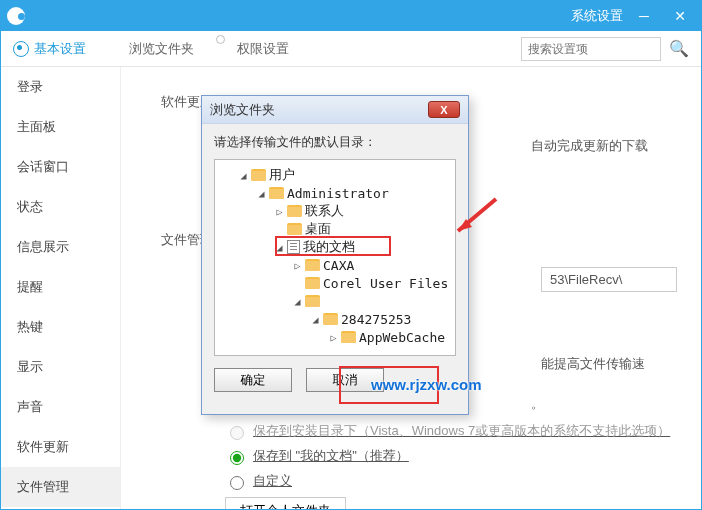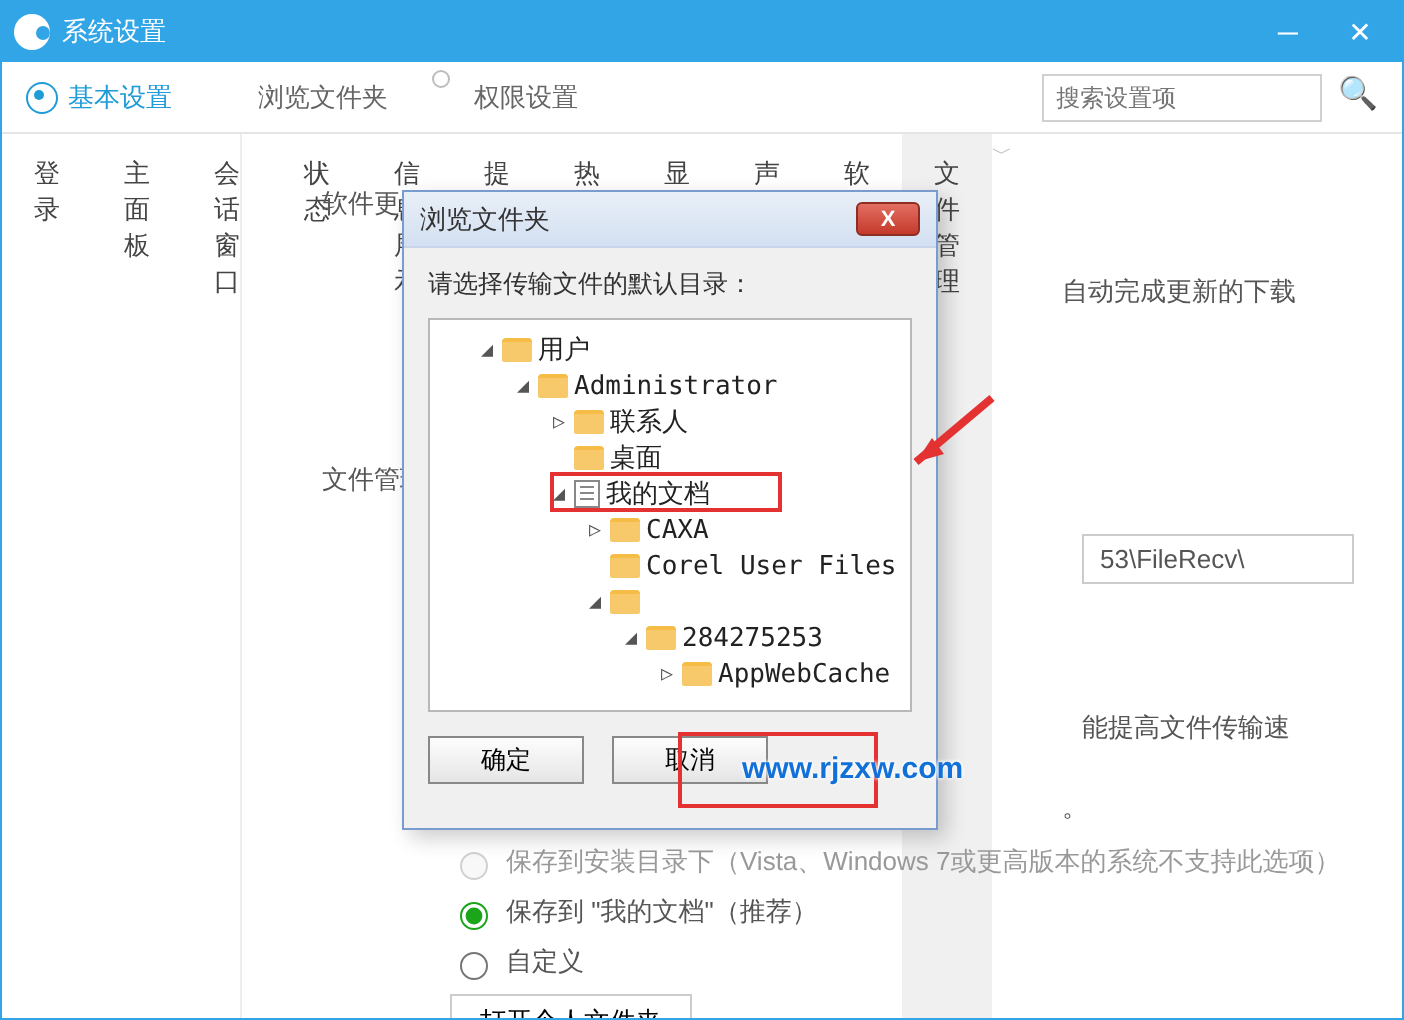--- a/index.html
+++ b/index.html
@@ -1,43 +1,43 @@
 <!DOCTYPE html>
 <html><head>
 <meta charset="utf-8">
 <style>
   * { box-sizing: border-box; }
   body { margin:0; font-family: "Microsoft YaHei", Arial, sans-serif; font-size:13px; color:#333; background:#f8f8f8; }
   .window { width:702px; height:510px; border:1px solid #32a5e7; background:#fff; position:relative; overflow:hidden; }
   .titlebar { height:30px; background:#32a5e7; display:flex; align-items:center; color:#fff; padding:0 6px; gap:6px; }
   .titlebar .q-icon { width:18px; height:18px; border-radius:50%; background:#fff; position:relative; overflow:hidden; }
   .titlebar .q-icon::before { content:""; position:absolute; width:7px; height:7px; background:#32a5e7; border-radius:50%; top:6px; left:11px; }
-  .titlebar-title { flex:1; font-size:13px; }
+  .titlebar-title { flex:1; font-size:13px;text-align:right; }
   .winbtn { width:30px; height:22px; display:flex; align-items:center; justify-content:center; color:#fff; font-size:14px; }
   .topbar { height:36px; display:flex; align-items:center; border-bottom:1px solid #e5e5e5; padding:0 12px; gap:22px; }
   .tab-item { display:flex; align-items:center; gap:5px; color:#666; height:36px; }
   .tab-item.active { color:#1f9bd8; font-weight:500; }
   .tab-icon { width:16px; height:16px; display:inline-block; }
   .gear { border:1.8px solid #1f9bd8; border-radius:50%; position:relative; }
   .gear::before { content:""; position:absolute; width:5px; height:5px; border-radius:50%; background:#1f9bd8; top:3px; left:3px; }
   .shield { width:14px; height:16px; background:#bdbdbd; clip-path: polygon(50% 0,100% 15%,100% 60%,50% 100%,0 60%,0 15%); margin:auto; }
   .lock { width:11px; height:9px; background:#bdbdbd; position:relative; margin-top:6px; }
   .lock::before { content:""; position:absolute; width:7px; height:7px; border:1.7px solid #bdbdbd; border-radius:50%; top:-6px; left:0; }
-  .search-wrap { margin-left:auto; display:flex; align-items:flex-start; gap:8px; }
+  .search-wrap { margin-left:auto; display:flex; align-items:center; gap:8px; }
   .search-input { height:24px; width:140px; border:1px solid #d0d0d0; padding:0 6px; font-size:12px; }
   .search-icon { font-size:16px; color:#999; }
   .body { display:flex; height:444px; }
-  .sidebar { width:120px; border-right:1px solid #eee; background:#fff; display:flex; flex-direction:row; }
+  .sidebar { width:120px; border-right:1px solid #eee; background:#fff; display:flex; flex-direction:column; }
   .side-item { padding:11px 16px; color:#444; font-size:13px; }
   .side-item.active { background:#f0f0f0; }
   .side-chevron { text-align:center; color:#bbb; padding:3px 0; font-size:10px; }
   .content { flex:1; padding:12px 16px 0 28px; position:relative; color:#555; font-size:13px; }
   .row { margin:14px 0; }
   .lbl { display:inline-block; width:64px; text-align:right; margin-right:10px; color:#555; vertical-align:top; }
-  .radio { display:flex; align-items:center; gap:6px; margin:7px 0 7px 74px; color:#555; }
+  .radio { display:flex; align-items:center; gap:6px; margin:7px 0 7px 74px; color:#555;text-decoration:underline; }
   .radio input { width:14px; height:14px; }
   .radio input[disabled] + span { color:#999; }
   .file-btn { margin-left:74px; border:1px solid #ccc; background:#fff; padding:4px 14px; font-size:13px; }
   .pathbox { border:1px solid #ccc; padding:4px 8px; display:inline-block; width:136px; overflow:hidden; white-space:nowrap; }
   .rt-hint { position:absolute; }
 
   
   .backdrop { position:absolute; left:200px; top:94px; width:268px; height:320px; background:#f0f0f0; border:1px solid #7a9bce; box-shadow:4px 4px 10px rgba(0,0,0,0.2); }
   .dlg-title { height:28px; display:flex; align-items:center; color:#333; padding:0 8px;
     background: linear-gradient(#e9eff7, #d3e0f2); border-bottom: 1px solid #c8d4ea; font-size:13px; }

